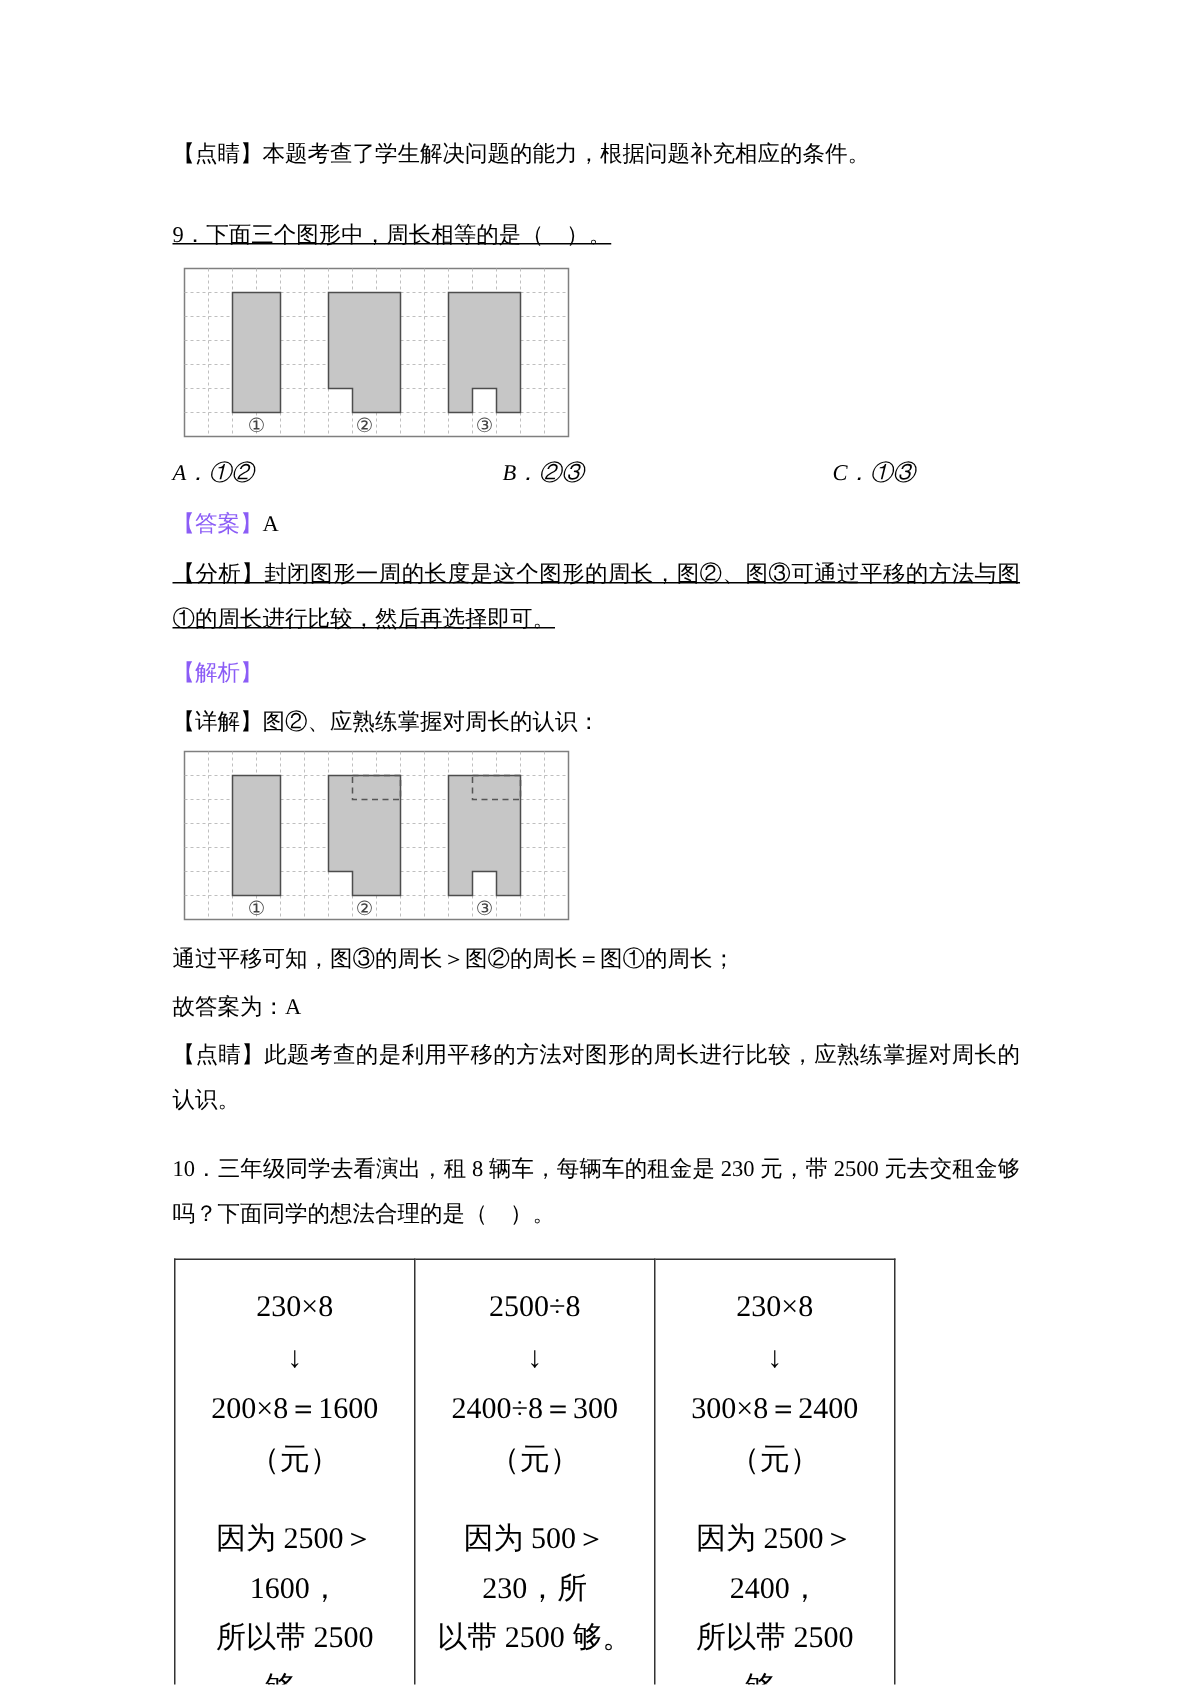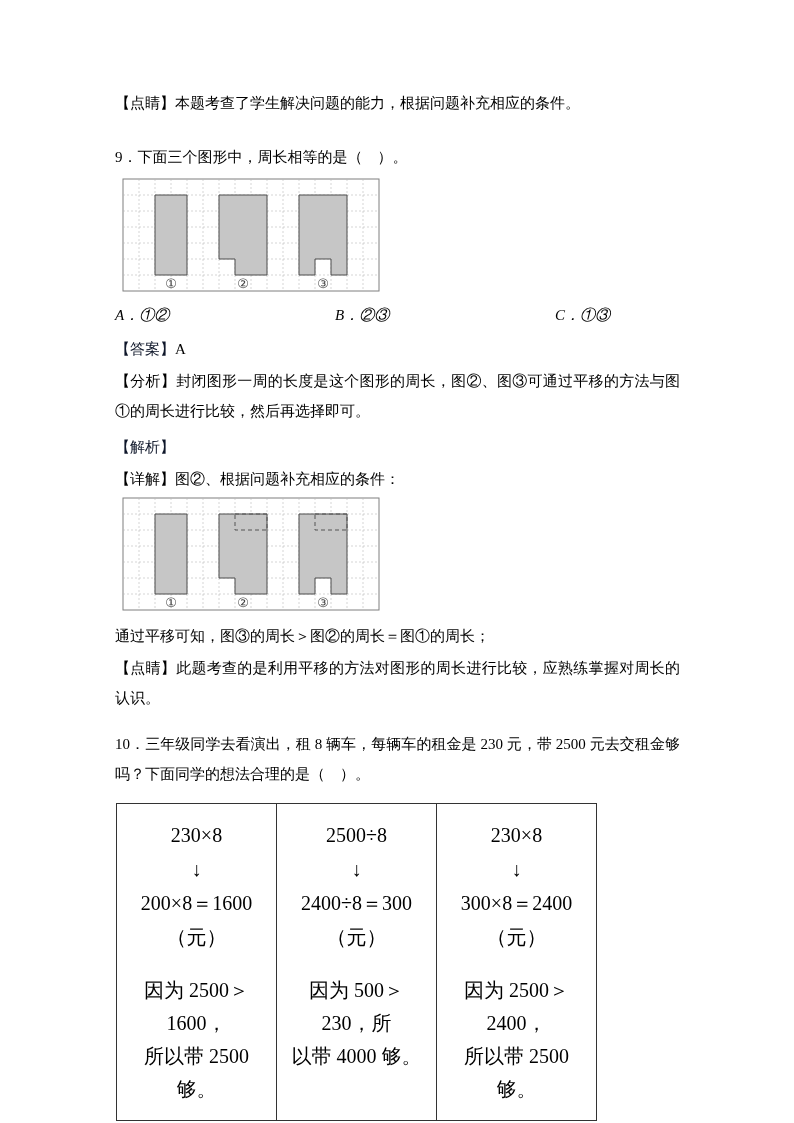--- a/index.html
+++ b/index.html
@@ -5,25 +5,25 @@
   html, body { margin:0; padding:0; background:#ffffff; }
   body { width:794px; height:1123px; overflow:hidden; }
   .page {
     position:relative; width:794px; height:840px; box-sizing:border-box;
     padding:88px 114px 0 115px;
     font-family:"Liberation Serif","DejaVu Serif",serif;
     font-size:15px; color:#000;
   }
   .para { margin:0; line-height:30px; text-align:justify; }
   .mb2  { margin-bottom:2px; }
-  .mb6  { margin-bottom:6px; }
+  .mb6  { margin-bottom:6px;text-decoration:underline; }
   .mb14 { margin-bottom:14px; }
   .mb16 { margin-bottom:16px; }
   .mb24 { margin-bottom:24px; }
-  .blue { color:#0f172a; }
+  .blue { color:#8b5cf6;font-family:Liberation Mono, monospace; }
   .figure { margin:0 0 4px 7px; }
   .options { line-height:30px; margin-bottom:4px; }
   .opt { display:inline-block; width:220px;font-style:italic; }
   .opt:last-child { width:auto; }
 
   
   .grid-border { fill:#ffffff; stroke:#7f7f7f; stroke-width:1; }
   g[data-gridgen] path { stroke:#b8b8b8; stroke-width:0.6; stroke-dasharray:2 2; fill:none; }
   .shape { fill:#c6c6c6; stroke:#4d4d4d; stroke-width:1; }
   .dash  { fill:none; stroke:#555555; stroke-width:1; stroke-dasharray:4 3; }
@@ -68,21 +68,21 @@
   <div class="options">
     <span class="opt">A．①②</span><span class="opt">B．②③</span><span class="opt">C．①③</span>
   </div>
 
   <p class="para mb2"><span class="blue">【答案】</span><span>A</span></p>
 
   <p class="para mb6"><span>【分析】</span><span>封闭图形一周的长度是这个图形的周长，图②、图③可通过平移的方法与图①的周长进行比较，然后再选择即可。</span></p>
 
   <p class="para mb2"><span class="blue">【解析】</span></p>
 
-  <p class="para" style="margin-bottom:0;"><span>【详解】</span><span>图②、根据问题补充相应的条件：</span></p>
+  <p class="para" style="margin-bottom:0;"><span>【详解】</span><span>图②、应熟练掌握对周长的认识：</span></p>
 
   <div class="figure" style="margin-top:3px;margin-bottom:6px;">
     <svg width="258" height="114" viewBox="0 0 258 114">
       <g transform="translate(1,1)">
         <rect class="grid-border" x="0" y="0" width="256" height="112"></rect>
         <g data-gridgen="16,7,16">
             <path d="M16 0V112M32 0V112M48 0V112M64 0V112M80 0V112M96 0V112M112 0V112M128 0V112M144 0V112M160 0V112M176 0V112M192 0V112M208 0V112M224 0V112M240 0V112M0 16H256M0 32H256M0 48H256M0 64H256M0 80H256M0 96H256"></path>
           </g>
         <path class="shape" d="M32 16H64V96H32Z"></path>
         <path class="shape" d="M96 16H144V96H112V80H96Z"></path>
@@ -91,20 +91,21 @@
         <path class="dash" d="M192 16H224V32H192Z"></path>
         <text class="figlabel" x="48" y="109">①</text>
         <text class="figlabel" x="120" y="109">②</text>
         <text class="figlabel" x="200" y="109">③</text>
       </g>
     </svg>
   </div>
 
   <p class="para mb2"><span>通过平移可知，图③的周长＞图②的周长＝图①的周长；</span></p>
 
+  <p class="para mb2"><span>故答案为：A</span></p>
 
   <p class="para mb16"><span>【点睛】</span><span>此题考查的是利用平移的方法对图形的周长进行比较，应熟练掌握对周长的认识。</span></p>
 
   <p class="para mb14"><span>10．三年级同学去看演出，租 8 辆车，每辆车的租金是 230 元，带 2500 元去交租金够吗？下面同学的想法合理的是（　）。</span></p>
 
   <table class="methods">
     <tbody>
         <tr>
       <td>
         <div class="m-line">230×8</div>
@@ -114,21 +115,21 @@
           <div>因为 2500＞1600，</div>
           <div>所以带 2500 够。</div>
         </div>
       </td>
       <td>
         <div class="m-line">2500÷8</div>
         <div class="m-line">↓</div>
         <div class="m-line">2400÷8＝300（元）</div>
         <div class="m-reason">
           <div>因为 500＞230，所</div>
-          <div>以带 4000 够。</div>
+          <div>以带 2500 够。</div>
         </div>
       </td>
       <td>
         <div class="m-line">230×8</div>
         <div class="m-line">↓</div>
         <div class="m-line">300×8＝2400（元）</div>
         <div class="m-reason">
           <div>因为 2500＞2400，</div>
           <div>所以带 2500 够。</div>
         </div>

